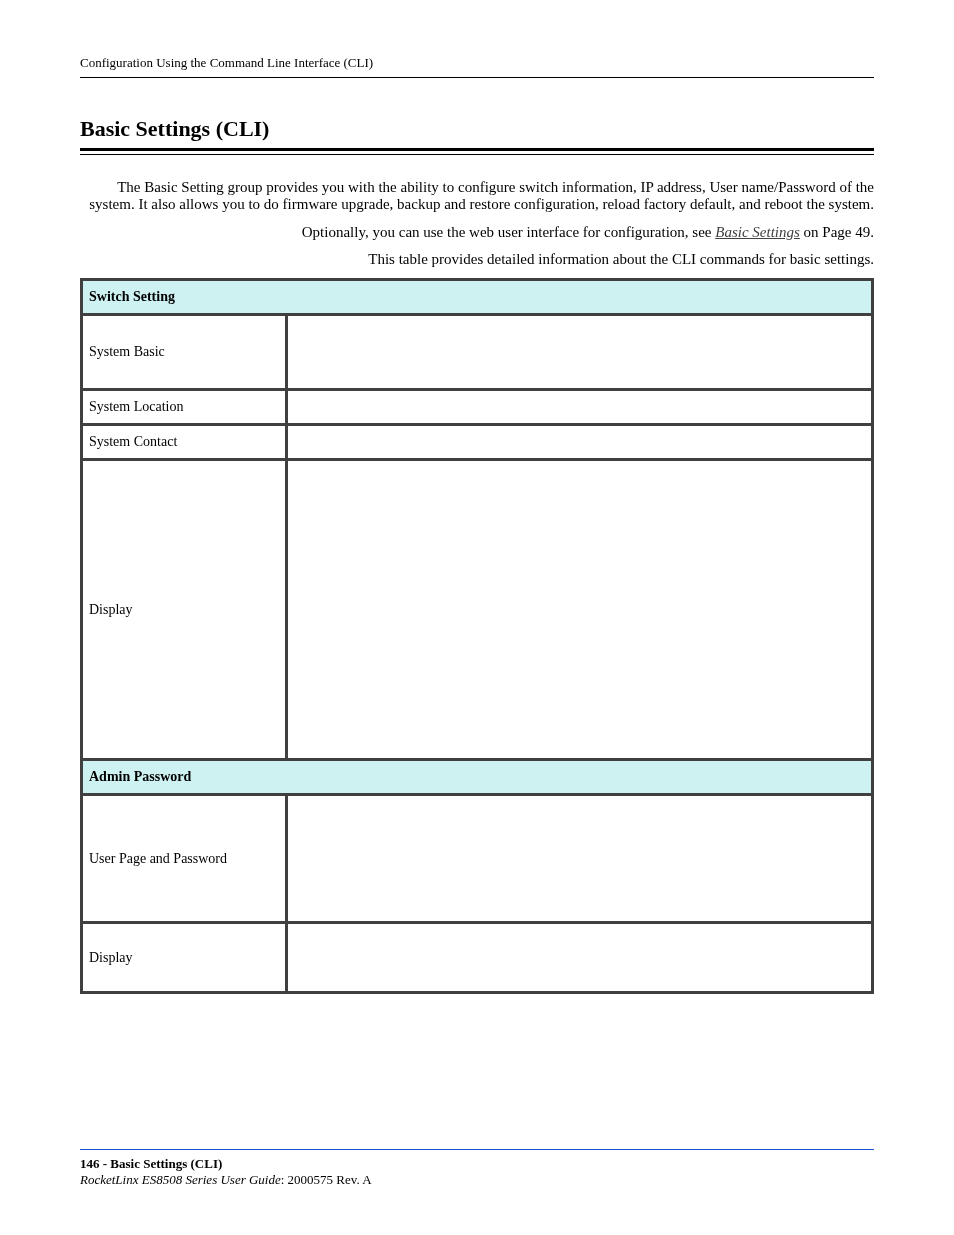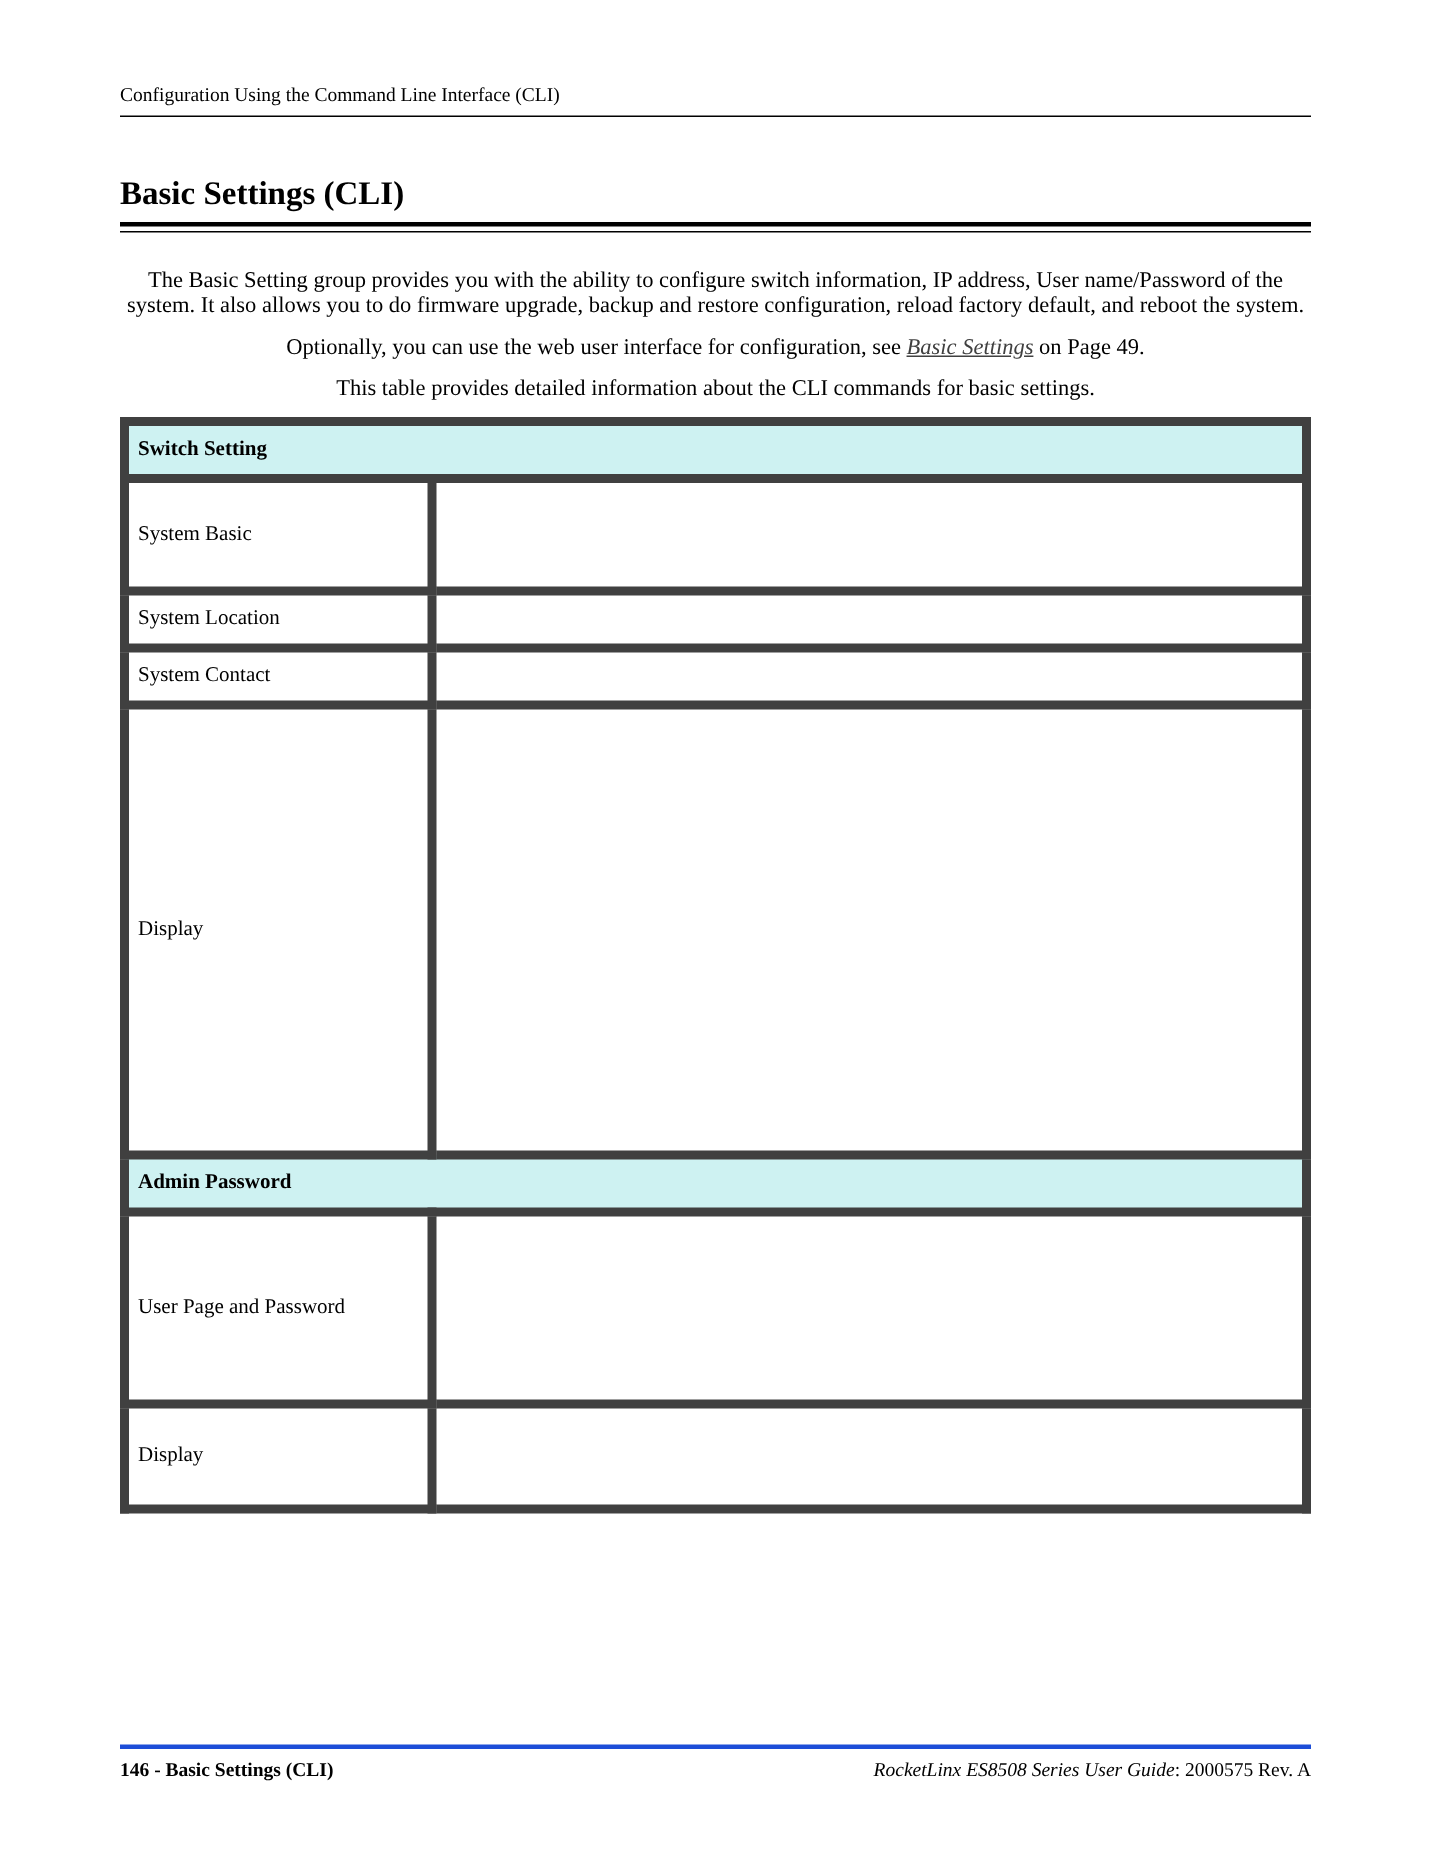--- a/index.html
+++ b/index.html
@@ -34,36 +34,36 @@
   .title-rule {
     border-top: 3px solid #000;
     border-bottom: 1px solid #000;
     height: 3px;
     margin-bottom: 24px;
   }
   p.body {
     font-size: 15px;
     line-height: 1.15;
     margin: 0 0 10px 0;
-    text-align: center;
+    text-align: right;
   }
   a.xref {
     color: #404040;
     text-decoration: underline;
     font-style: italic;
   }
   table.cli {
     border-collapse: collapse;
     width: 100%;
     margin-top: 8px;
     table-layout: fixed;
   }
   table.cli col.c1 { width: 205px; }
   table.cli th, table.cli td {
-    border: 6px solid #404040;
+    border: 3px solid #404040;
     font-size: 14px;
     text-align: left;
     vertical-align: middle;
     padding: 8px 6px;
   }
   table.cli th {
     background: #cef2f2;
     font-weight: bold;
   }
   table.cli td {
@@ -74,25 +74,26 @@
   .h-syscon    { height: 18px; }
   .h-display1  { height: 300px; }
   .h-userpass  { height: 128px; }
   .h-display2  { height: 70px; }
 
   .footer {
     position: absolute;
     left: 80px;
     right: 80px;
     bottom: 47px;
-    border-top: 3px solid #1d4ed8;
+    border-top: 1px solid #1d4ed8;
     padding-top: 6px;
     font-size: 13px;
     display: flex;
     justify-content: space-between;
+    flex-direction: column;
   }
   .footer .left { font-weight: bold; }
   .footer .right { font-style: italic; }
   .footer .right .rev { font-style: normal; text-align: right; }
 </style>
 </head>
 <body>
 
 <div class="page">
   <div class="running-head">Configuration Using the Command Line Interface (CLI)</div>

